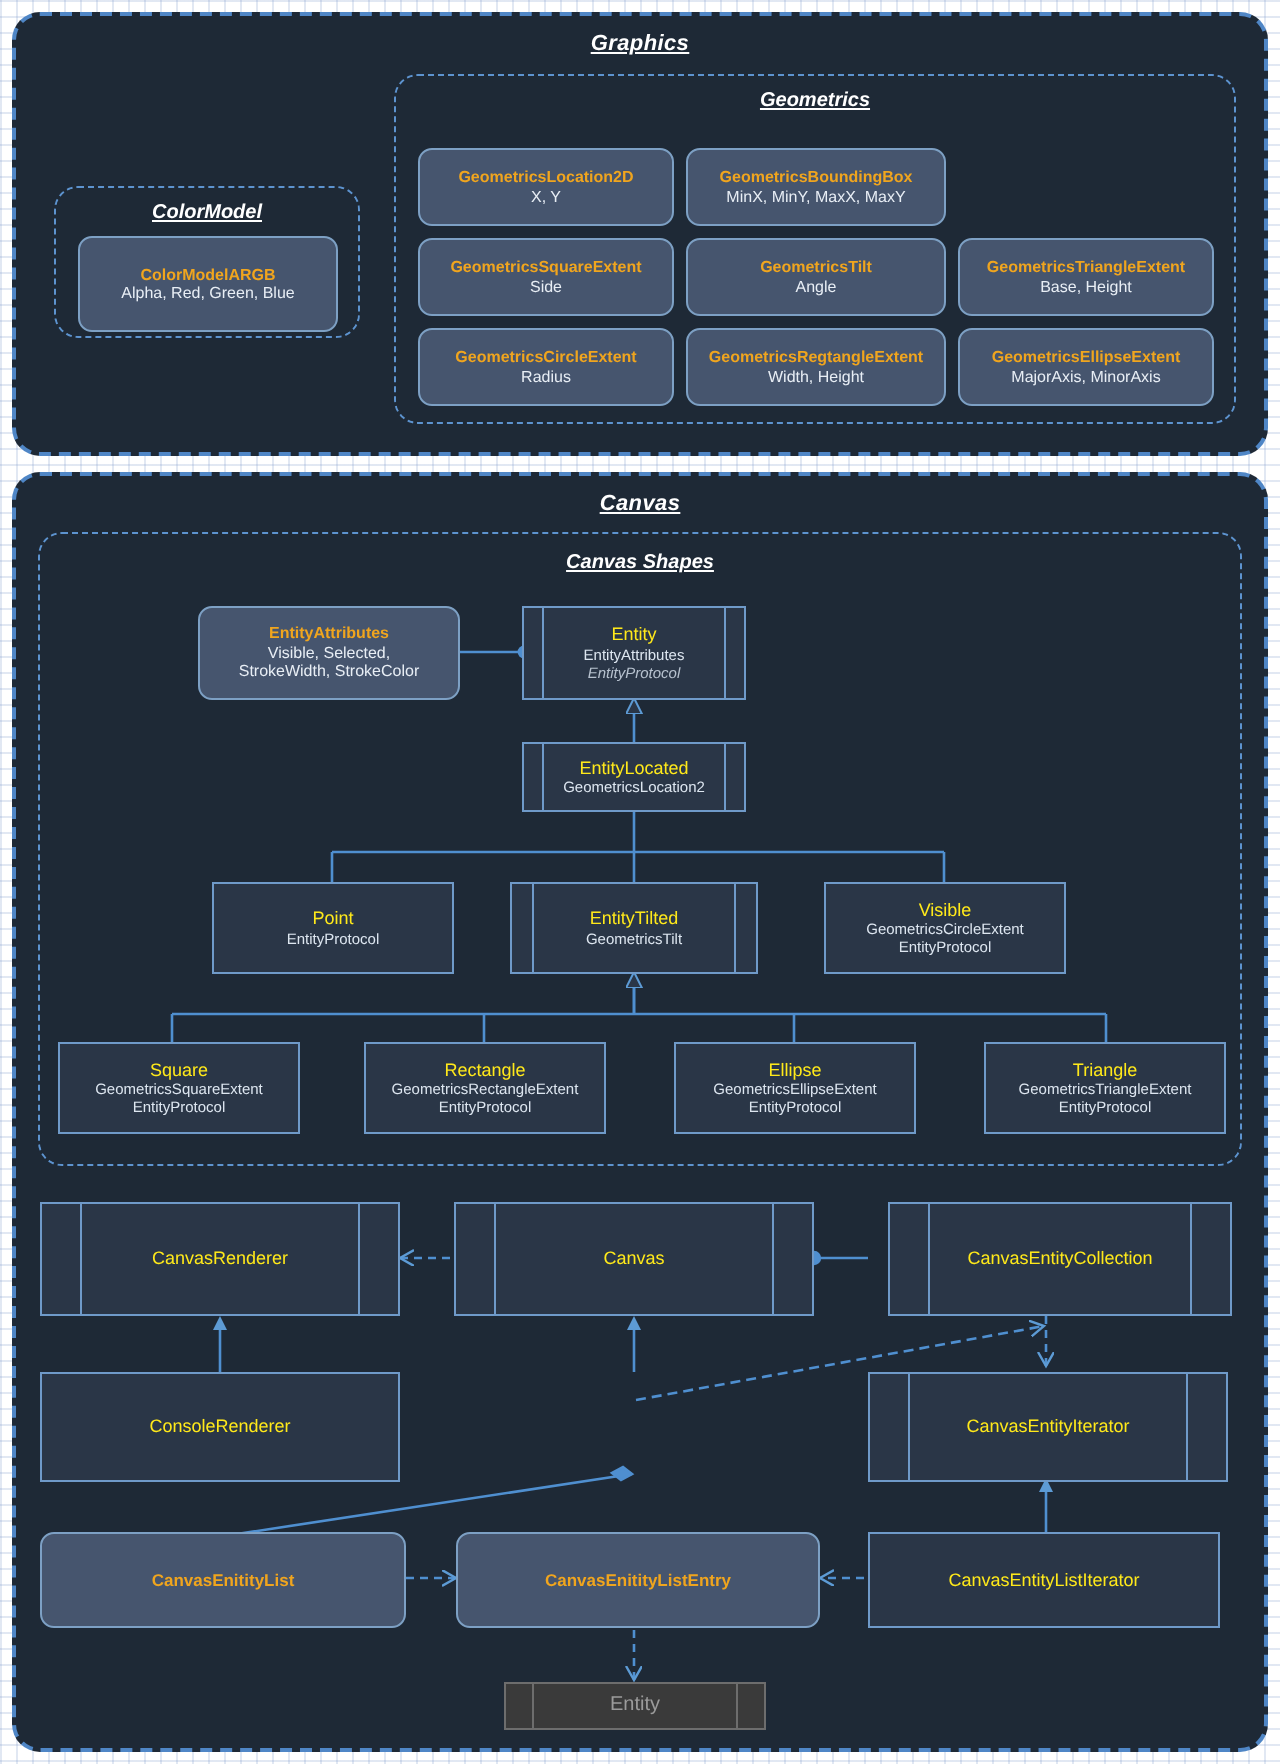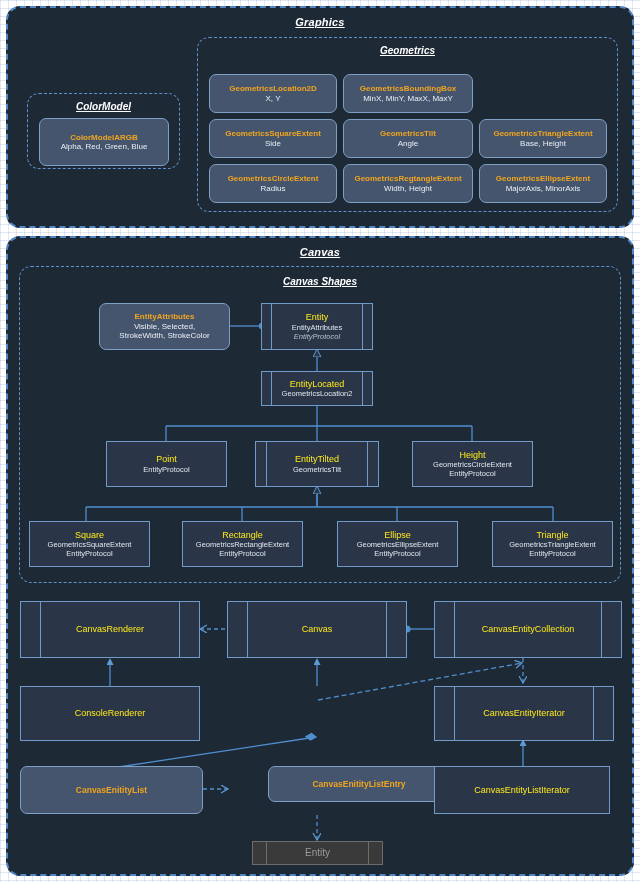--- a/index.html
+++ b/index.html
@@ -297,21 +297,21 @@
   </div>
 
   <div class="cbox" style="left:255px; top:441px; width:124px; height:46px;">
     <span class="port" style="left:10px;"></span>
     <span class="port" style="right:10px;"></span>
     <div class="t">EntityTilted</div>
     <div class="s">GeometricsTilt</div>
   </div>
 
   <div class="cbox" style="left:412px; top:441px; width:121px; height:46px;">
-    <div class="t">Height</div>
+    <div class="t">Visible</div>
     <div class="s">GeometricsCircleExtent</div>
     <div class="s">EntityProtocol</div>
   </div>
 
   <div class="cbox" style="left:29px; top:521px; width:121px; height:46px;">
     <div class="t">Square</div>
     <div class="s">GeometricsSquareExtent</div>
     <div class="s">EntityProtocol</div>
   </div>
 
@@ -338,42 +338,42 @@
     <span class="port" style="right:19px;"></span>
     <div class="t">CanvasRenderer</div>
   </div>
 
   <div class="cbox" style="left:227px; top:601px; width:180px; height:57px;">
     <span class="port" style="left:19px;"></span>
     <span class="port" style="right:19px;"></span>
     <div class="t">Canvas</div>
   </div>
 
-  <div class="cbox" style="left:434px; top:601px; width:188px; height:57px;">
+  <div class="cbox" style="left:444px; top:601px; width:172px; height:57px;">
     <span class="port" style="left:19px;"></span>
     <span class="port" style="right:19px;"></span>
     <div class="t">CanvasEntityCollection</div>
   </div>
 
   <div class="cbox" style="left:20px; top:686px; width:180px; height:55px;">
     <div class="t">ConsoleRenderer</div>
   </div>
 
 
   <div class="cbox" style="left:434px; top:686px; width:180px; height:55px;">
     <span class="port" style="left:19px;"></span>
     <span class="port" style="right:19px;"></span>
     <div class="t">CanvasEntityIterator</div>
   </div>
 
   <div class="rbox flat" style="left:20px; top:766px; width:183px; height:48px;">
     <div class="t">CanvasEnitityList</div>
   </div>
 
-  <div class="rbox flat" style="left:228px; top:766px; width:182px; height:36px;margin-left:40px;">
+  <div class="rbox flat" style="left:228px; top:766px; width:182px; height:48px;">
     <div class="t">CanvasEnitityListEntry</div>
   </div>
 
   <div class="cbox" style="left:434px; top:766px; width:176px; height:48px;">
     <div class="t">CanvasEntityListIterator</div>
   </div>
 
   <div class="cbox ghost" style="left:252px; top:841px; width:131px; height:24px;">
     <span class="port" style="left:13px;"></span>
     <span class="port" style="right:13px;"></span>

